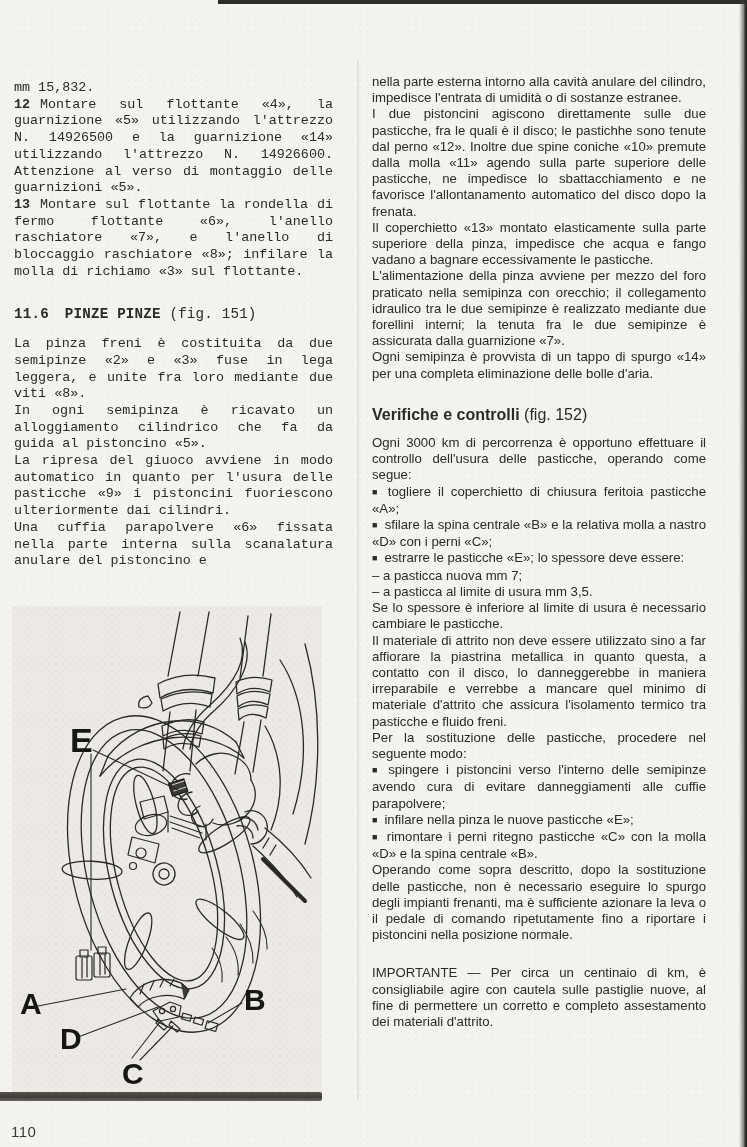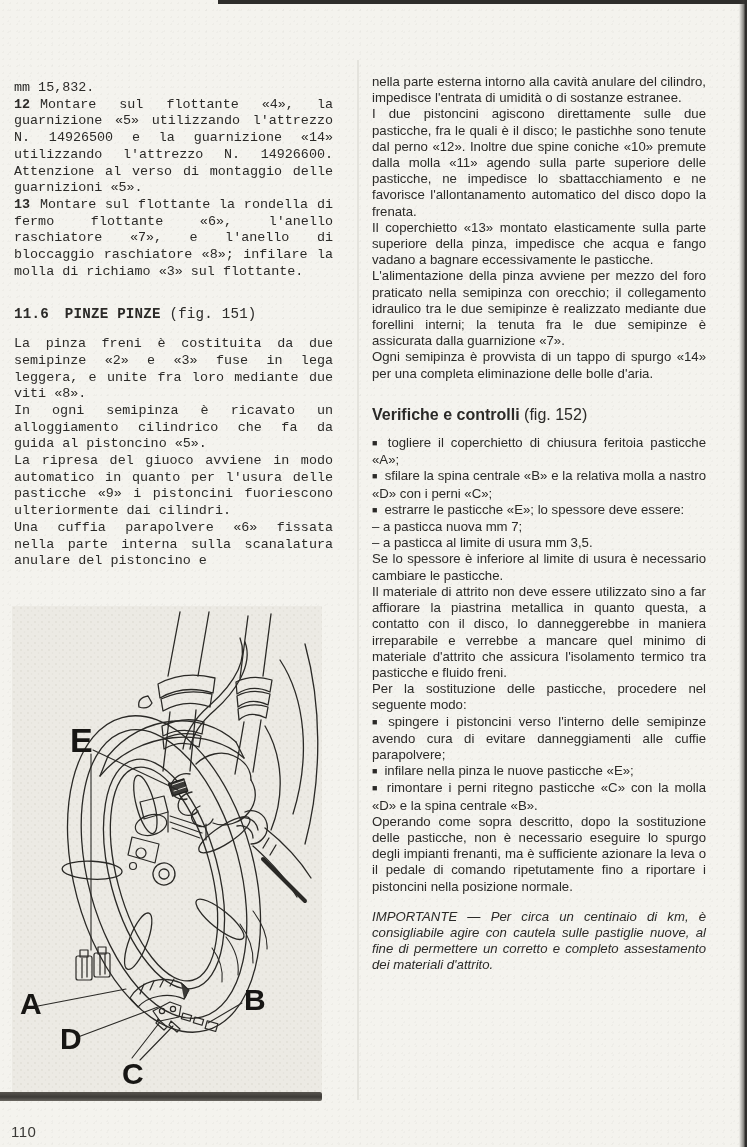--- a/index.html
+++ b/index.html
@@ -20,21 +20,21 @@
   p{margin:0;}
   .step-num{font-weight:bold;display:inline-block;min-width:26px;}
   .section-heading{margin:26px 0 13px 0;font-size:14.2px;letter-spacing:0.2px;}
   .section-heading .sec-num{font-weight:bold;margin-right:16px;}
   .section-heading .sec-title{font-weight:bold;}
   .section-heading .sec-fig{font-weight:normal;}
   .subsection-heading{margin:25px 0 12px 0;font-size:16px;}
   .subsection-heading .sub-title{font-weight:bold;}
   .subsection-heading .sub-fig{font-weight:normal;}
   .bullet-item .sq{font-size:9px;margin-right:7px;position:relative;top:-1px;}
-  .important-note{font-style:italic;margin-top:14px;}
+  .important-note{margin-top:22px;}
   
   .figure-box{
     position:absolute;left:12px;top:606px;width:310px;height:486px;
     background:#eceae4;
   }
   .figure-box svg{display:block;width:100%;height:100%;}
   .figure-bottom-bar{
     position:absolute;left:0;top:1092px;width:322px;height:9px;
     background:linear-gradient(to bottom,#58554f,#3d3b37 55%,#6a6761);
     border-radius:0 2px 2px 0;
@@ -68,20 +68,21 @@
 
 <div class="col col-right">
   <p>nella parte esterna intorno alla cavità anulare del cilindro, impedisce l'entrata di umidità o di sostanze estranee.</p>
   <p>I due pistoncini agiscono direttamente sulle due pasticche, fra le quali è il disco; le pastichhe sono tenute dal perno «12». Inoltre due spine coniche «10» premute dalla molla «11» agendo sulla parte superiore delle pasticche, ne impedisce lo sbattacchiamento e ne favorisce l'allontanamento automatico del disco dopo la frenata.</p>
   <p>Il coperchietto «13» montato elasticamente sulla parte superiore della pinza, impedisce che acqua e fango vadano a bagnare eccessivamente le pasticche.</p>
   <p>L'alimentazione della pinza avviene per mezzo del foro praticato nella semipinza con orecchio; il collegamento idraulico tra le due semipinze è realizzato mediante due forellini interni; la tenuta fra le due semipinze è assicurata dalla guarnizione «7».</p>
   <p>Ogni semipinza è provvista di un tappo di spurgo «14» per una completa eliminazione delle bolle d'aria.</p>
 
   <p class="subsection-heading"><span class="sub-title">Verifiche e controlli</span> <span class="sub-fig">(fig. 152)</span></p>
 
+  <p>Ogni 3000 km di percorrenza è opportuno effettuare il controllo dell'usura delle pasticche, operando come segue:</p>
   <p class="bullet-item"><span class="sq">■</span><span>togliere il coperchietto di chiusura feritoia pasticche «A»;</span></p>
   <p class="bullet-item"><span class="sq">■</span><span>sfilare la spina centrale «B» e la relativa molla a nastro «D» con i perni «C»;</span></p>
   <p class="bullet-item"><span class="sq">■</span><span>estrarre le pasticche «E»; lo spessore deve essere:</span></p>
   <p class="dash-item">– a pasticca nuova mm 7;</p>
   <p class="dash-item">– a pasticca al limite di usura mm 3,5.</p>
   <p>Se lo spessore è inferiore al limite di usura è necessario cambiare le pasticche.</p>
   <p>Il materiale di attrito non deve essere utilizzato sino a far affiorare la piastrina metallica in quanto questa, a contatto con il disco, lo danneggerebbe in maniera irreparabile e verrebbe a mancare quel minimo di materiale d'attrito che assicura l'isolamento termico tra pasticche e fluido freni.</p>
   <p>Per la sostituzione delle pasticche, procedere nel seguente modo:</p>
   <p class="bullet-item"><span class="sq">■</span><span>spingere i pistoncini verso l'interno delle semipinze avendo cura di evitare danneggiamenti alle cuffie parapolvere;</span></p>
   <p class="bullet-item"><span class="sq">■</span><span>infilare nella pinza le nuove pasticche «E»;</span></p>

